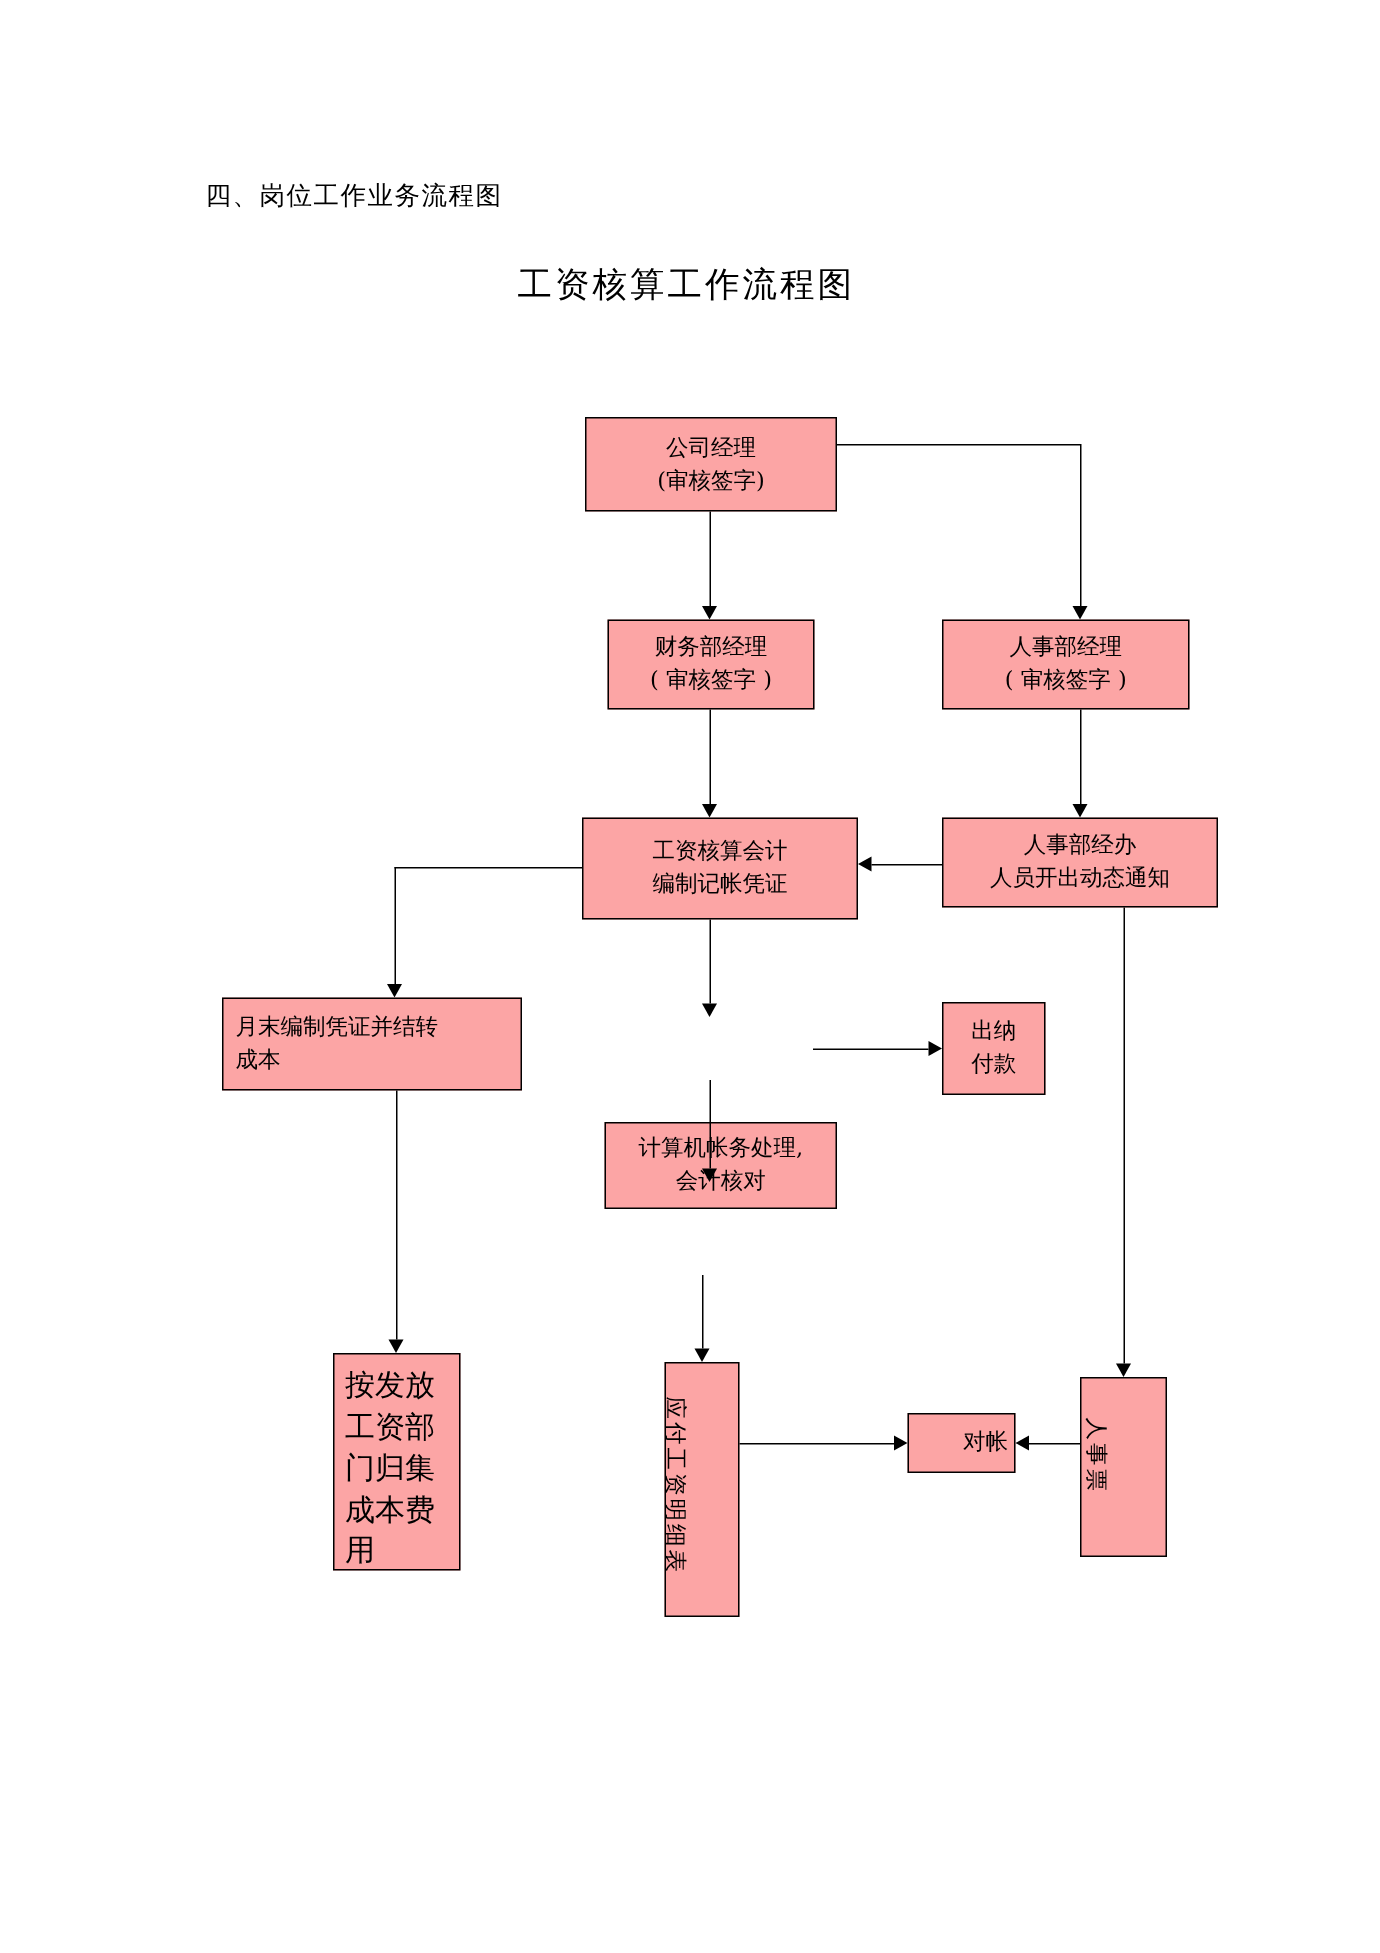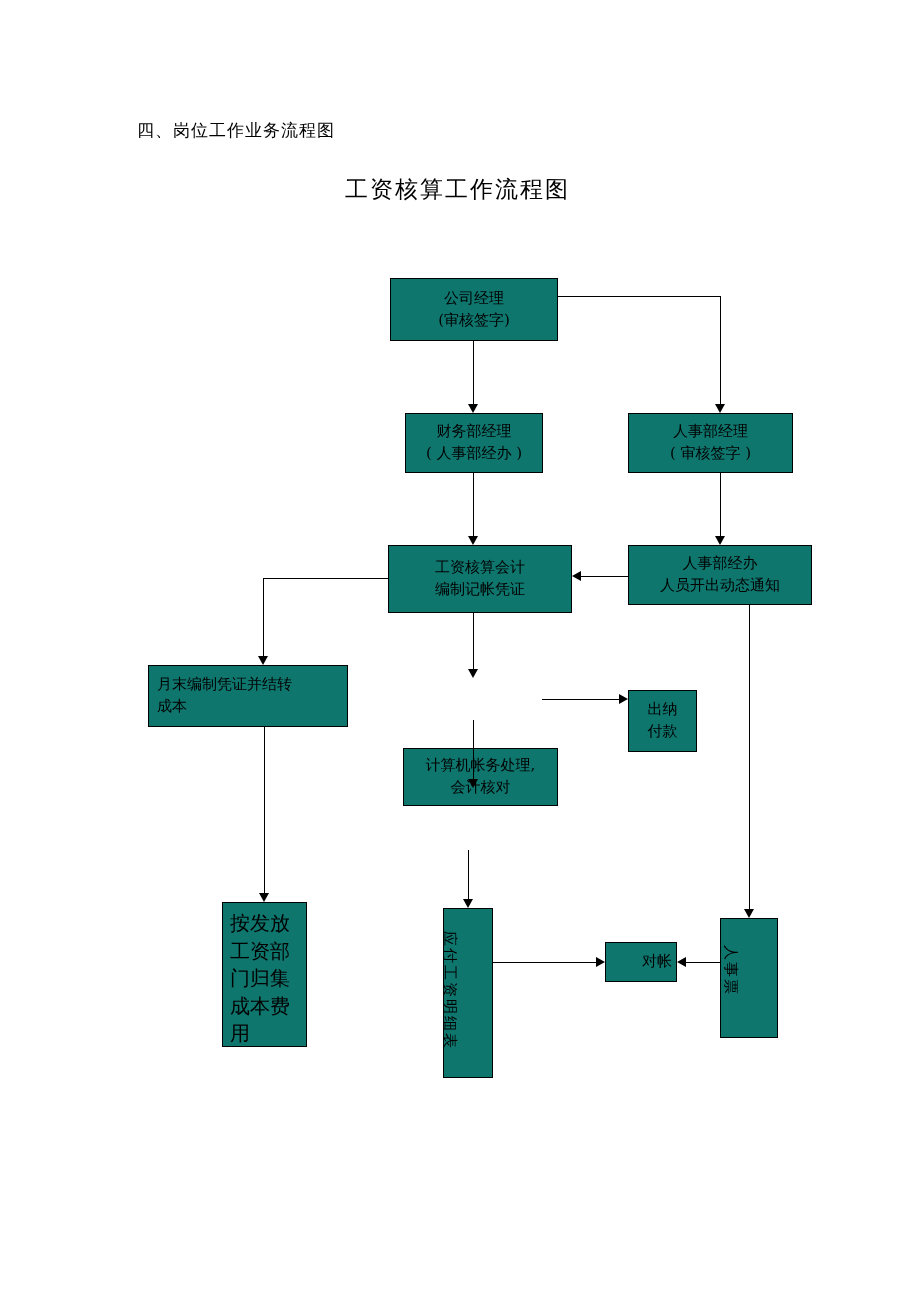--- a/index.html
+++ b/index.html
@@ -29,21 +29,21 @@
     left:345px; top:174px;
     font-size:23px;
     letter-spacing:2px;
     white-space:nowrap;
   }
   
   .node{
     position:absolute;
     box-sizing:border-box;
     border:1px solid #000;
-    background:#0f766e;
+    background:#fca5a5;
     display:flex;
     align-items:center;
     justify-content:center;
     text-align:center;
     font-size:15px;
     line-height:1.45;
     padding:2px 4px;
     white-space:pre-line;
   }
   .node.left-align{
@@ -86,36 +86,36 @@
 
 <div id="page">
 
   <div class="heading-1">四、岗位工作业务流程图</div>
   <div class="heading-2">工资核算工作流程图</div>
 
   <div class="node" style="left:390px;top:278px;width:168px;height:63px;">公司经理
 (审核签字)</div>
 
   <div class="node" style="left:405px;top:413px;width:138px;height:60px;">财务部经理
-( 人事部经办 )</div>
+( 审核签字 )</div>
 
   <div class="node" style="left:628px;top:413px;width:165px;height:60px;">人事部经理
 ( 审核签字 )</div>
 
   <div class="node" style="left:388px;top:545px;width:184px;height:68px;">工资核算会计
 编制记帐凭证</div>
 
   <div class="node" style="left:628px;top:545px;width:184px;height:60px;">人事部经办
 人员开出动态通知</div>
 
   <div class="node left-align" style="left:148px;top:665px;width:200px;height:62px;">月末编制凭证并结转
 成本</div>
 
 
-  <div class="node" style="left:628px;top:668px;width:69px;height:62px;margin-top:22px;">出纳
+  <div class="node" style="left:628px;top:668px;width:69px;height:62px;">出纳
 付款</div>
 
   <div class="node" style="left:403px;top:748px;width:155px;height:58px;">计算机帐务处理,
 会计核对</div>
 
   <div class="node narrow-wrap" style="left:222px;top:902px;width:85px;height:145px;font-size:20px;">按发放工资部门归集成本费用</div>
 
   <div class="node" style="left:443px;top:908px;width:50px;height:170px;">
     <span class="rotlabel" style="left:16px;top:22px;">应付工资明细表</span>
   </div>

